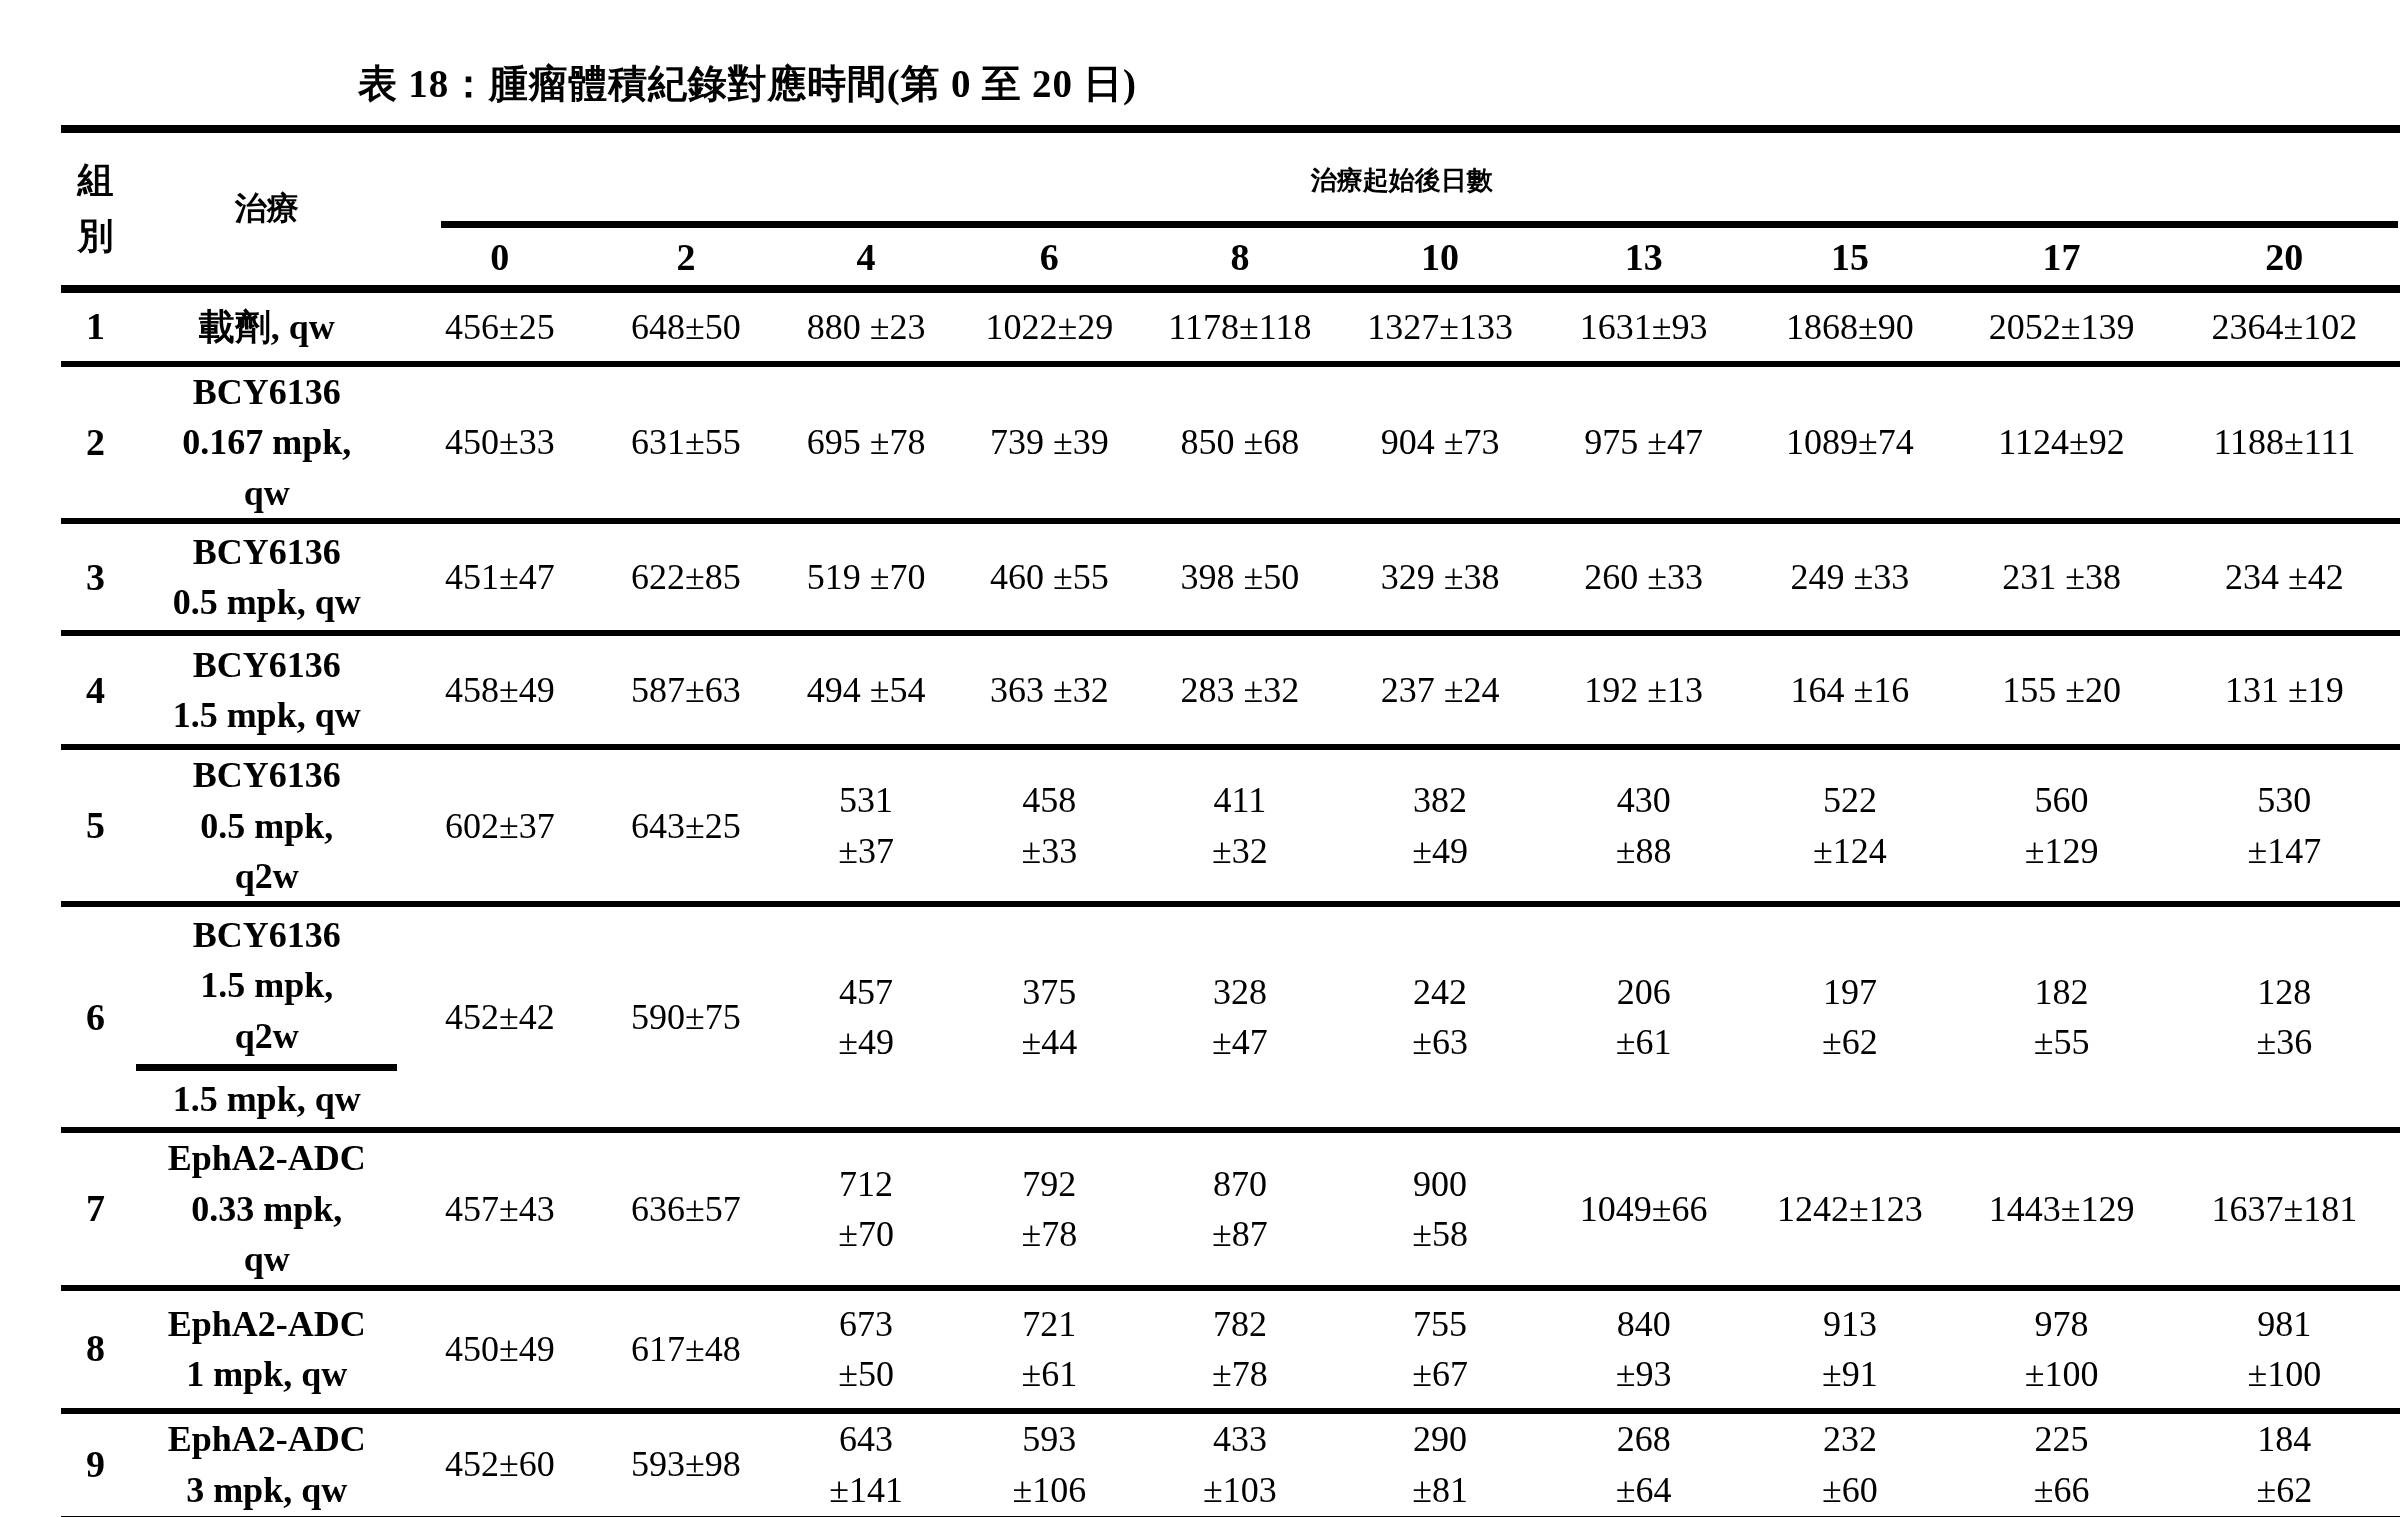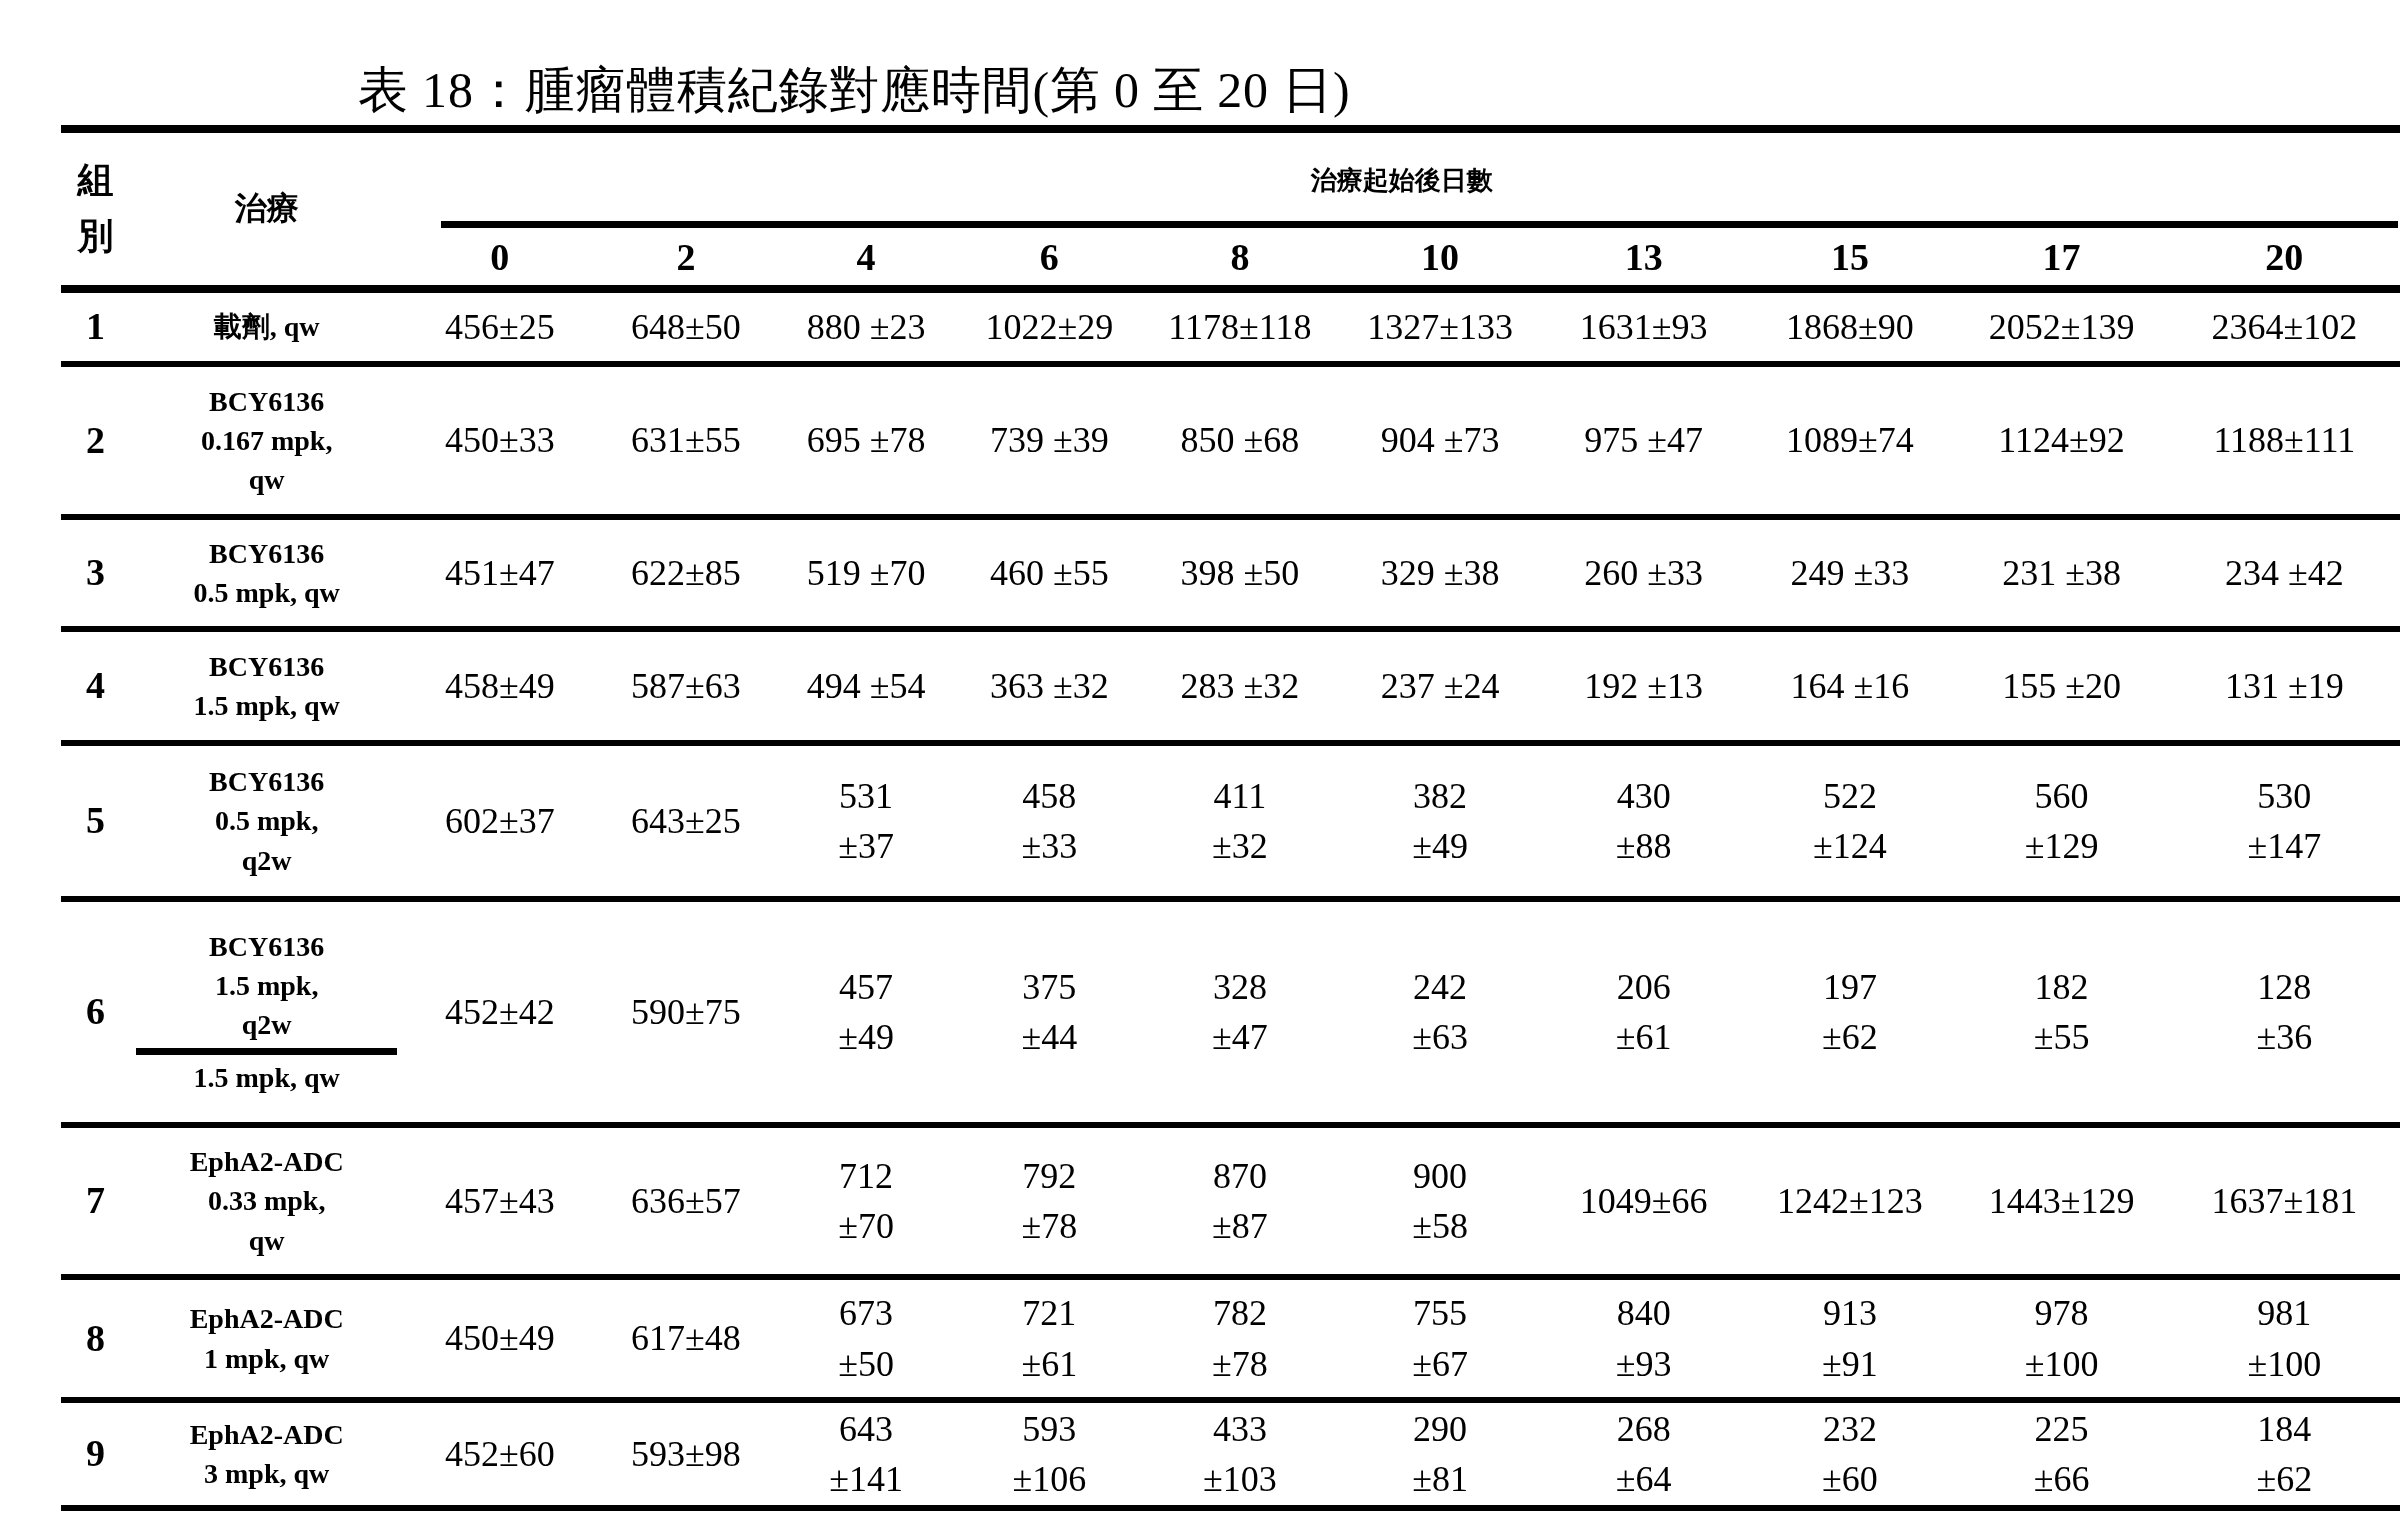--- a/index.html
+++ b/index.html
@@ -5,37 +5,37 @@
   html,body{margin:0;padding:0;background:#ffffff;}
   .page{
     position:relative;
     width:2401px;height:1517px;
     background:#ffffff;color:#000;
     font-family:"Liberation Serif","DejaVu Serif",serif;
     overflow:hidden;
   }
   .doc-title{
     position:absolute;left:358px;top:57px;
-    font-size:50px;white-space:nowrap;letter-spacing:0.8px;
+    font-size:39px;white-space:nowrap;letter-spacing:0.8px;font-weight:bold;
   }
   table.tumor{
     position:absolute;left:61px;top:125px;width:2339px;
     border-collapse:collapse;table-layout:fixed;
     border-top:8.6px solid #000;
   }
   th,td{padding:0;margin:0;text-align:center;vertical-align:middle;white-space:pre-line;}
   thead th{font-weight:bold;}
   th.gh{font-size:36px;line-height:1.55;border-bottom:8.6px solid #000;}
   th.th-treat{font-size:32px;border-bottom:8.6px solid #000;}
   th.days-label{font-size:26px;position:relative;height:63px;vertical-align:middle;}
   .days-rule{position:absolute;left:38px;right:1.6px;bottom:0;height:7px;background:#000;display:block;}
   tr.day-nums th{font-size:38px;border-bottom:8.6px solid #000;height:57px;}
   tbody td{border-bottom:6.3px solid #000;font-size:36px;line-height:1.4;}
   tbody td.g{font-weight:bold;font-size:38px;}
-  tbody td.t{font-weight:bold;font-size:28px;line-height:1.4;}
+  tbody td.t{font-weight:bold;font-size:36px;line-height:1.4;}
   .tdiv{height:0;border-bottom:7px solid #000;margin:3.1px 6.3px;}
 </style>
 </head>
 <body>
 
 <div class="page">
 
   <div class="doc-title">表 18：腫瘤體積紀錄對應時間(第 0 至 20 日)</div>
 
   <table class="tumor">

